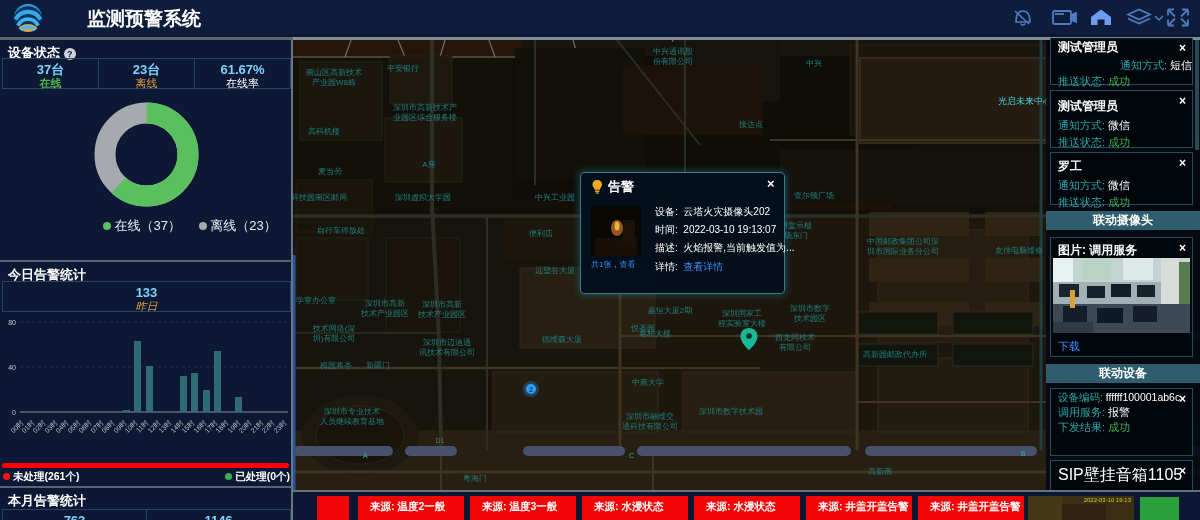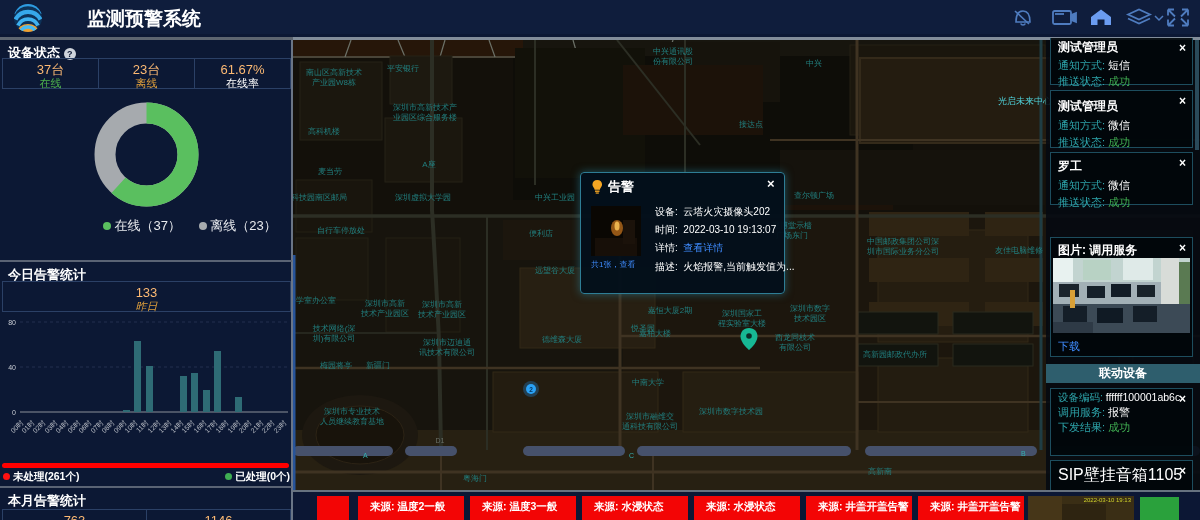--- a/index.html
+++ b/index.html
@@ -2,21 +2,21 @@
 <html><head>
 <meta charset="utf-8">
 <style>
 html,body{margin:0;padding:0;background:#0c1834;font-family:"Liberation Sans",sans-serif;}
 #stage{position:relative;width:1200px;height:520px;overflow:hidden;background:#0c1834;}
 .abs{position:absolute;}
 .hdr{font-weight:bold;color:#fff;font-size:13px;}
 .statbox{border:1px solid #2b4066;display:flex;}
 .statcol{flex:1;text-align:center;border-right:1px solid #2b4066;padding-top:3px;}
 .statcol:last-child{border-right:none;}
-.sv{color:#fdba74;font-weight:normal;font-size:13px;line-height:15px;}
+.sv{color:#7dd3fc;font-weight:bold;font-size:13px;line-height:15px;}
 .sl{font-size:11px;line-height:13px;}
 .card{position:absolute;left:1050px;width:141px;background:rgba(1,6,10,0.92);border:1px solid #1d4d5e;color:#fff;}
 .card .x{position:absolute;right:6px;top:3px;color:#fff;font-size:12px;font-weight:bold;}
 .tlab{color:#2da4aa;}
 .grn{color:#42b354;}
 .btn{position:absolute;left:1046px;width:154px;background:#2e5e6d;color:#fff;font-weight:bold;font-size:12px;text-align:center;line-height:19px;}
 .redbox{position:absolute;top:496px;height:26px;background:#f30505;color:#fff;font-size:10.5px;font-weight:bold;line-height:21px;padding-left:12px;box-sizing:border-box;white-space:nowrap;overflow:hidden;}
 </style>
 </head>
 <body>
@@ -219,21 +219,21 @@
 
 <div class="abs" style="left:0;top:40px;width:292px;height:480px;background:#0c1834;"></div>
 
 <div class="abs" style="left:291px;top:40px;width:2px;height:480px;background:#6a7586;"></div>
 
 <div class="abs hdr" style="left:8px;top:44px;">设备状态 <span style="display:inline-block;width:12px;height:12px;border-radius:50%;background:#cfd4dc;color:#0c1834;font-size:9px;line-height:12px;text-align:center;vertical-align:middle;">?</span></div>
 
 <div class="abs statbox" style="left:2px;top:58px;width:287px;height:29px;">
 <div class="statcol">
         <div class="sv">37台</div>
-        <div class="sl" style="color:#4db14d;">在线</div>
+        <div class="sl" style="color:#4db14d;font-weight:bold;">在线</div>
       </div>
 <div class="statcol">
         <div class="sv">23台</div>
         <div class="sl" style="color:#df9f3c;">离线</div>
       </div>
 <div class="statcol">
         <div class="sv">61.67%</div>
         <div class="sl" style="color:#fff;">在线率</div>
       </div>
 </div>
@@ -396,48 +396,49 @@
           <rect x="4" y="32" width="42" height="18" fill="#170f08"></rect>
           <rect x="32" y="14" width="12" height="24" fill="#1b120a"></rect>
         </svg>
 </div>
 
 <div class="abs" style="left:10px;top:86px;font-size:8px;color:#3f8cff;">共1张，查看</div>
 
 <div class="abs" style="left:74px;top:30px;font-size:10px;line-height:18.2px;white-space:nowrap;">
 <div>设备:&nbsp; <span>云塔火灾摄像头202</span></div>
 <div>时间:&nbsp; <span>2022-03-10 19:13:07</span></div>
+<div>描述:&nbsp; <span>火焰报警,当前触发值为...</span></div>
 <div>详情:&nbsp; <span style="color:#3f8cff;">查看详情</span></div>
-<div>描述:&nbsp; <span>火焰报警,当前触发值为...</span></div>
 </div>
 </div>
 
 <div class="abs" style="left:1046px;top:40px;width:154px;height:450px;background:rgba(4,9,17,0.88);"></div>
 
 <div class="card" style="top:38px;height:46px;border-top:none;">
 <div class="x">×</div>
 <div style="font-size:12px;font-weight:bold;padding:1px 0 0 7px;">测试管理员</div>
-<div style="font-size:11px;padding:2px 0 0 7px;"><span class="tlab">通知方式:</span> 短信</div>
+<div style="font-size:11px;padding:2px 0 0 7px;text-align:right;"><span class="tlab">通知方式:</span> 短信</div>
 <div style="font-size:11px;padding:1px 0 0 7px;"><span class="tlab">推送状态:</span> <span class="grn">成功</span></div>
 </div>
 
 <div class="card" style="top:90px;height:56px;">
 <div class="x">×</div>
 <div style="font-size:12px;font-weight:bold;padding:7px 0 0 7px;">测试管理员</div>
 <div style="font-size:11px;padding:3px 0 0 7px;"><span class="tlab">通知方式:</span> 微信</div>
 <div style="font-size:11px;padding:2px 0 0 7px;"><span class="tlab">推送状态:</span> <span class="grn">成功</span></div>
 </div>
 
 <div class="card" style="top:152px;height:51px;">
 <div class="x">×</div>
 <div style="font-size:12px;font-weight:bold;padding:5px 0 0 7px;">罗工</div>
 <div style="font-size:11px;padding:3px 0 0 7px;"><span class="tlab">通知方式:</span> 微信</div>
 <div style="font-size:11px;padding:2px 0 0 7px;"><span class="tlab">推送状态:</span> <span class="grn">成功</span></div>
 </div>
 
+<div class="btn" style="top:211px;height:19px;">联动摄像头</div>
 
 <div class="card" style="top:237px;height:118px;">
 <div class="x">×</div>
 <div style="font-size:12px;font-weight:bold;padding:4px 0 0 7px;">图片: 调用服务</div>
 
 <svg class="abs" style="left:2px;top:20px;" width="137" height="75" viewBox="0 0 137 75">
 <rect width="137" height="75" fill="#7b8d94"></rect>
 <rect x="0" y="0" width="137" height="24" fill="#c2d4d0"></rect>
 <rect x="0" y="0" width="20" height="24" fill="#e8f2f0"></rect>
 <rect x="30" y="2" width="28" height="20" fill="#b8d2c4"></rect>

